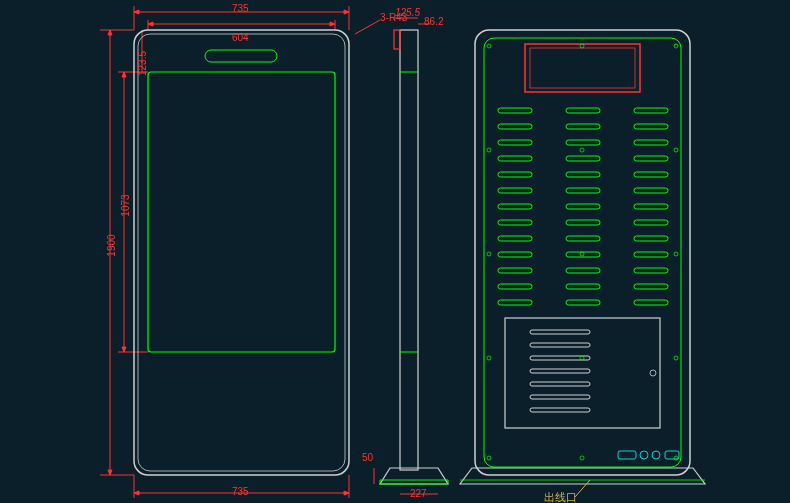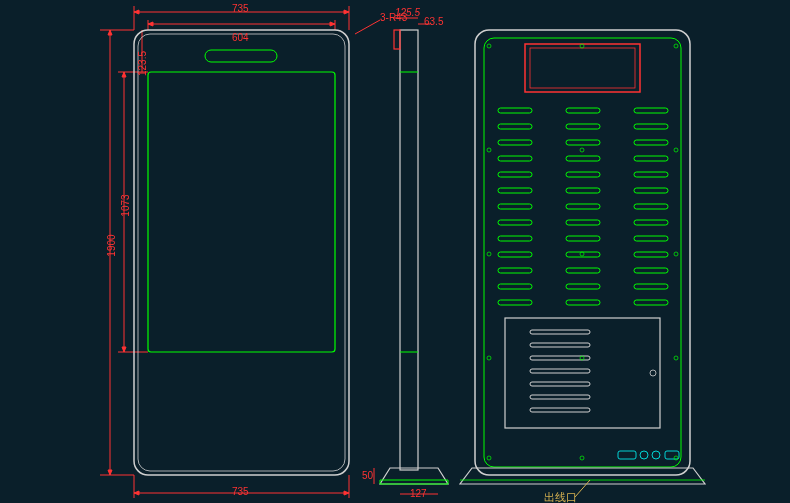--- a/index.html
+++ b/index.html
@@ -190,16 +190,16 @@
 </svg>
 
 <div class="dim-label" style="left:232px; top:3px;">735</div>
 <div class="dim-label" style="left:232px; top:32px;">604</div>
 <div class="dim-label" style="left:380px; top:12px;">3-R43</div>
 <div class="dim-label vert" style="left:100px; top:240px;">1900</div>
 <div class="dim-label vert" style="left:114px; top:200px;">1073</div>
 <div class="dim-label vert" style="left:130px; top:58px;">123.5</div>
 <div class="dim-label" style="left:232px; top:486px;">735</div>
 <div class="dim-label" style="left:395px; top:7px;font-style:italic;">125.5</div>
-<div class="dim-label" style="left:424px; top:16px;">63.5</div>
-<div class="dim-label" style="left:362px; top:470px;">50</div>
-<div class="dim-label" style="left:410px; top:488px;">127</div>
+<div class="dim-label" style="left:424px; top:16px;">86.2</div>
+<div class="dim-label" style="left:362px; top:452px;">50</div>
+<div class="dim-label" style="left:410px; top:488px;">227</div>
 <div class="note-label" style="left:544px; top:490px;">出线口</div>
 
 </body></html>

